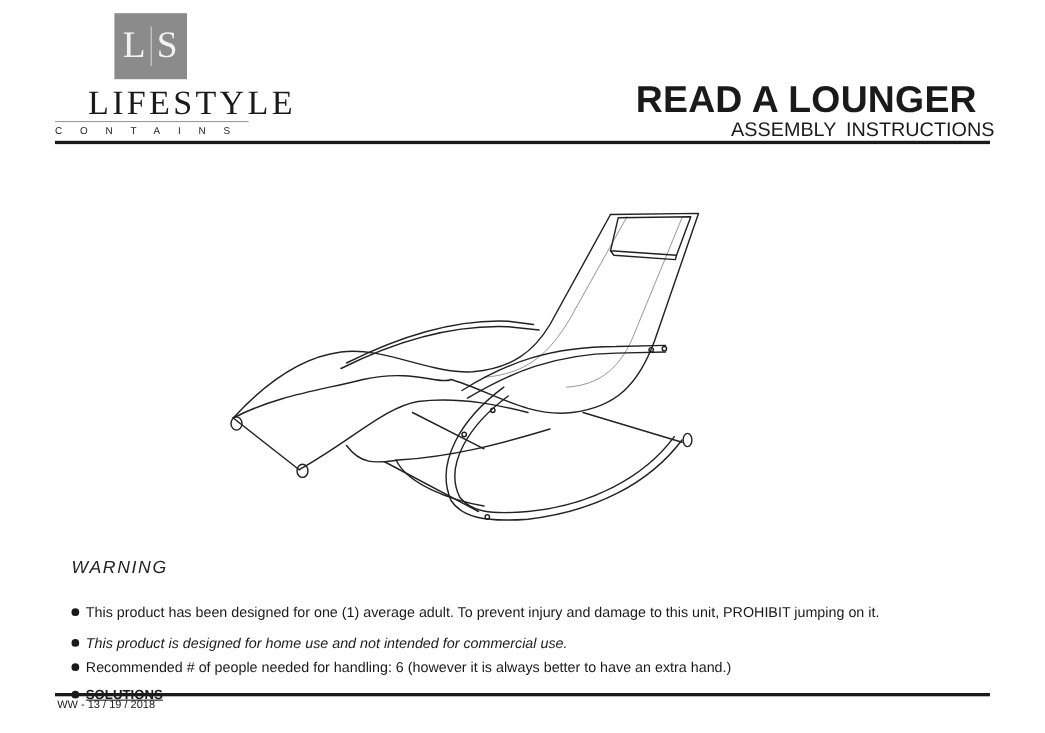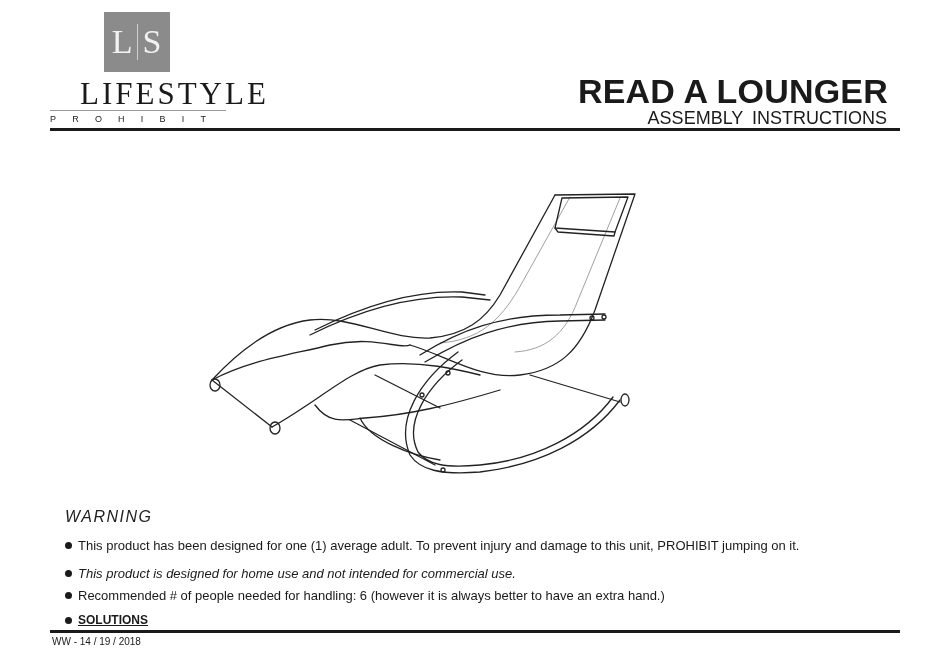--- a/index.html
+++ b/index.html
@@ -4,45 +4,45 @@
   <style>
     html, body { margin: 0; padding: 0; background: #ffffff; }
     body { width: 950px; height: 666px; position: relative; overflow: hidden; font-family: "Liberation Sans", sans-serif; color: #1a1a1a; }
     .logo-box { position: absolute; left: 104px; top: 12px; width: 66px; height: 60px; background: #8b8b8b; display: flex; align-items: center; justify-content: center; }
     .logo-box .ls { font-family: "Liberation Serif", serif; color: #f2f2f2; font-size: 34px; letter-spacing: 1px; display: flex; align-items: center; }
     .logo-box .sep { display: inline-block; width: 1px; height: 36px; background: #d0d0d0; margin: 0 4px; }
     .brand { position: absolute; left: 48px; top: 76px; font-family: "Liberation Serif", serif; font-size: 31px; letter-spacing: 3px; color: #1a1a1a; margin-left: 32px; }
     .brand-rule { position: absolute; left: 50px; top: 110px; width: 176px; height: 1px; background: #9a9a9a; }
     .brand-sub { position: absolute; left: 50px; top: 114px; font-size: 9px; letter-spacing: 16.2px; color: #222; }
     .title { position: absolute; right: 62px; top: 72px; font-size: 34px; font-weight: bold; color: #1a1a1a; letter-spacing: 0.2px; }
-    .subtitle { position: absolute; right: 63px; top: 108px; font-size: 18px; color: #1a1a1a; word-spacing: 4px; }
+    .subtitle { position: absolute; right: 46px; top: 108px; font-size: 18px; color: #1a1a1a; word-spacing: 4px; }
     .top-rule { position: absolute; left: 50px; top: 128px; width: 850px; height: 3px; background: #1a1a1a; }
     .illustration { position: absolute; left: 200px; top: 180px; width: 450px; height: 300px; }
     .warning-title { position: absolute; left: 65px; top: 508px; font-size: 16px; letter-spacing: 1.5px; color: #222; font-style: italic; }
-    .bullet { position: absolute; left: 65px; font-size: 13px; color: #1a1a1a; display: flex; align-items: center; white-space: nowrap; }
+    .bullet { position: absolute; left: 65px; font-size: 13px; color: #1a1a1a; display: flex; align-items: center; white-space: nowrap; margin-top: 11px; }
     .bullet .dot { display: inline-block; width: 7px; height: 7px; border-radius: 50%; background: #1a1a1a; margin-right: 6px; }
     .bullet.caps { font-size: 12px; }
     .important { font-weight: bold; text-decoration: underline; }
     .bottom-rule { position: absolute; left: 50px; top: 630px; width: 850px; height: 3px; background: #1a1a1a; }
     .footer-code { position: absolute; left: 52px; top: 636px; font-size: 10px; color: #1a1a1a; }
   </style>
 </head>
 <body>
 
 <div>
   <div class="logo-box">
     <span class="ls">
       <span>L</span>
       <span class="sep"></span>
       <span>S</span>
     </span>
   </div>
   <div class="brand">LIFESTYLE</div>
   <div class="brand-rule"></div>
-  <div class="brand-sub">PROHIBIT</div>
+  <div class="brand-sub">CONTAINS</div>
 </div>
 
 <div class="title">READ A LOUNGER</div>
 <div class="subtitle">ASSEMBLY INSTRUCTIONS</div>
 <div class="top-rule"></div>
 
 <svg class="illustration" viewBox="0 0 450 300" fill="none" stroke="#222" stroke-width="1.3" stroke-linecap="round" stroke-linejoin="round">
 
   <path d="M355 15 L435 14 L395 130 C380 170 360 190 320 195 C280 200 245 175 210 165"></path>
   <path d="M355 15 L300 115 C285 140 265 155 230 158 C190 160 150 135 110 140 C70 145 35 175 12 200"></path>
@@ -93,13 +93,13 @@
 <div class="bullet" style="top:588px;">
   <span class="dot"></span>
   <span>Recommended # of people needed for handling: 6 (however it is always better to have an extra hand.)</span>
 </div>
 <div class="bullet caps" style="top:613px;">
   <span class="dot"></span>
   <span class="important">SOLUTIONS</span>
 </div>
 
 <div class="bottom-rule"></div>
-<div class="footer-code">WW - 14 / 19 / 2018</div>
+<div class="footer-code">WW - 13 / 19 / 2018</div>
 
 </body></html>

